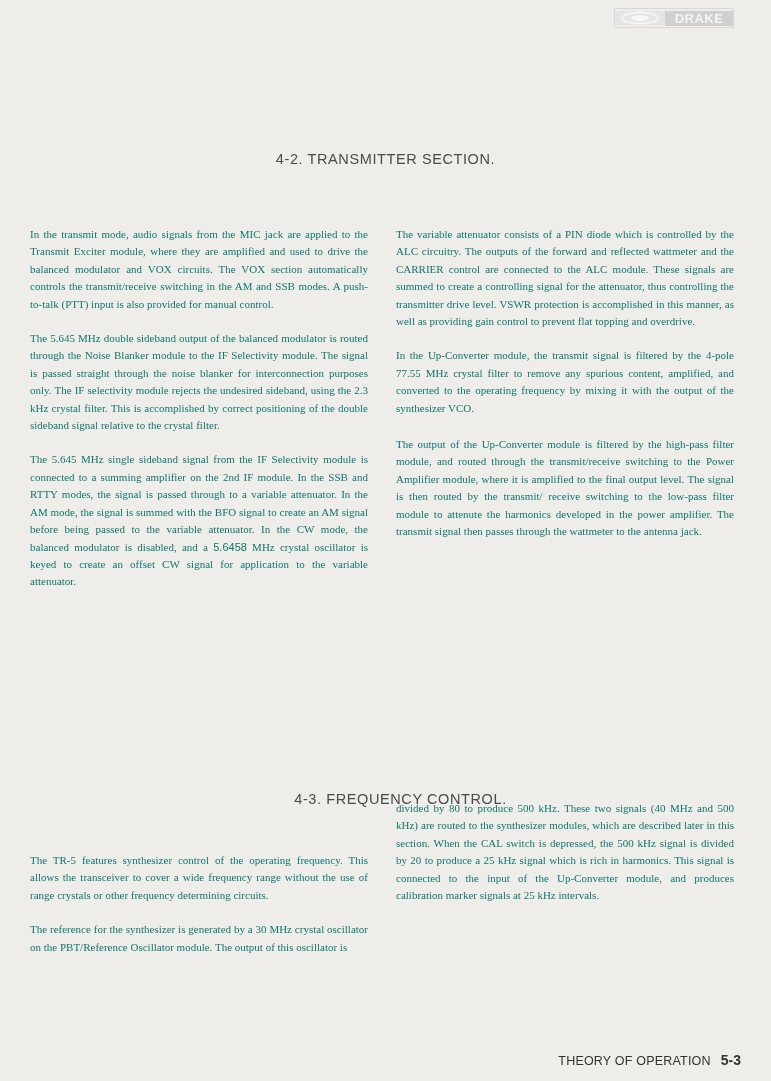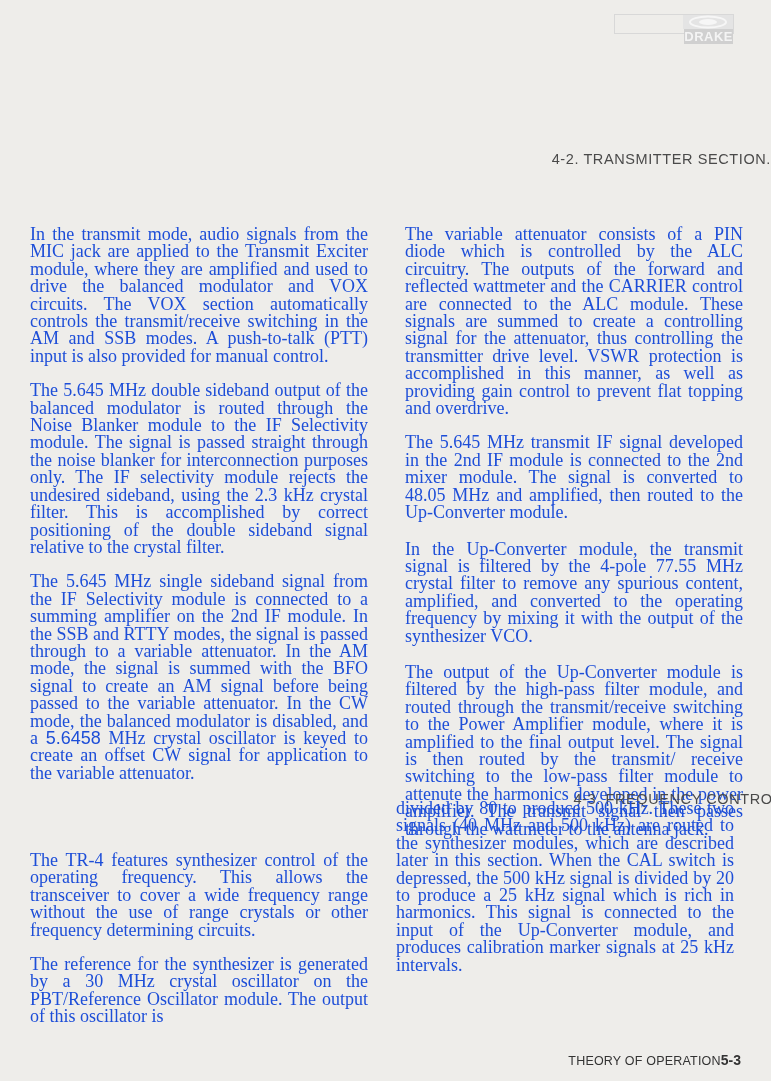--- a/index.html
+++ b/index.html
@@ -5,50 +5,49 @@
   html, body { margin: 0; padding: 0; }
   body {
     width: 771px; height: 1081px; overflow: hidden;
     background: #eeedea;
     position: relative;
     font-family: "DejaVu Serif", serif;
     color: #2a2a2a;
   }
   .page { position: absolute; inset: 0; }
   .logo {
-    position: absolute; left: 614px; top: 14px;
+    position: absolute; left: 614px; top: 8px;
     width: 118px; height: 18px;
-    display: flex; align-items: flex-end;
+    display: flex; align-items: center;
     border: 1px solid #d8d8d8;
-    flex-direction: column;
   }
   .logo-emblem {
     width: 50px; background: #e4e4e4; display: flex; align-items: center; justify-content: center;
   }
   .logo-emblem svg { display: block; }
   .logo-text {
     flex: 1; background: #d0d0d0; color: #f4f4f4;
     font-family: "Liberation Sans", sans-serif; font-size: 13px; letter-spacing: 0.5px;
     display: flex; align-items: center; justify-content: center; font-weight: bold;
   }
   .section-heading {
-    position: absolute; left: 0; width: 771px; text-align: right;
+    position: absolute; left: 0; width: 771px; text-align: center;
     font-family: "Liberation Sans", sans-serif; font-size: 14.5px; color: #4a4a4a;
     letter-spacing: 0.6px;
   }
   .col {
     position: absolute; width: 338px;
-    font-family: "Liberation Serif", serif; font-size: 18px; line-height: 17.4px;
-    text-align: justify; color: #1d4ed8;
+    font-family: "Liberation Serif", serif; font-size: 11px; line-height: 17.4px;
+    text-align: justify; color: #0f766e;
   }
   .col p { margin: 0 0 17px 0; hyphens: manual; }
   .bold-inline { font-family: "Liberation Sans", sans-serif; font-weight: normal; }
   .footer {
     position: absolute; right: 30px; top: 1052px;
-    font-family: "Liberation Sans", sans-serif; color: #333; display: flex; align-items: baseline; gap: 0;
+    font-family: "Liberation Sans", sans-serif; color: #333; display: flex; align-items: baseline; gap: 10px;
   }
   .footer-title { font-size: 12.5px; letter-spacing: 0.2px; }
   .footer-page { font-size: 14px; font-weight: bold; }
 </style>
 </head>
 <body>
 
 <div class="page">
 
   <div class="logo">
@@ -62,31 +61,30 @@
   </div>
 
   <div class="section-heading" style="top:151px;">4-2.  TRANSMITTER SECTION.</div>
 
   <div class="col" style="left:30px; top:226px;">
     <p>In the transmit mode, audio signals from the MIC jack are applied to the Transmit Exciter module, where they are amplified and used to drive the bal­anced modulator and VOX circuits. The VOX sec­tion automatically controls the transmit/receive switching in the AM and SSB modes. A push-to-talk (PTT) input is also provided for manual control.</p>
     <p>The 5.645 MHz double sideband output of the bal­anced modulator is routed through the Noise Blanker module to the IF Selectivity module. The signal is passed straight through the noise blanker for interconnection purposes only. The IF selectiv­ity module rejects the undesired sideband, using the 2.3 kHz crystal filter. This is accomplished by correct positioning of the double sideband signal relative to the crystal filter.</p>
     <p><span>The 5.645 MHz single sideband signal from the IF Selectivity module is connected to a summing am­plifier on the 2nd IF module. In the SSB and RTTY modes, the signal is passed through to a vari­able attenuator. In the AM mode, the signal is sum­med with the BFO signal to create an AM signal be­fore being passed to the variable attenuator. In the CW mode, the balanced modulator is disabled, and a </span><span class="bold-inline">5.6458</span><span> MHz crystal oscillator is keyed to create an offset CW signal for application to the variable attenuator.</span></p>
   </div>
 
-  <div class="col" style="left:405px; top:226px;">
+  <div class="col" style="left:396px; top:226px;">
     <p>The variable attenuator consists of a PIN diode which is controlled by the ALC circuitry. The out­puts of the forward and reflected wattmeter and the CARRIER control are connected to the ALC module. These signals are summed to create a con­trolling signal for the attenuator, thus controlling the transmitter drive level. VSWR protection is ac­complished in this manner, as well as providing gain control to prevent flat topping and overdrive.</p>
-    <p style="margin-bottom:19px;">The 5.645 MHz transmit IF signal developed in the 2nd IF module is connected to the 2nd mixer mod­ule. The signal is converted to 48.05 MHz and am­plified, then routed to the Up-Converter module.</p>
     <p style="margin-bottom:19px;">In the Up-Converter module, the transmit signal is filtered by the 4-pole 77.55 MHz crystal filter to remove any spurious content, amplified, and con­verted to the operating frequency by mixing it with the output of the synthesizer VCO.</p>
     <p>The output of the Up-Converter module is filtered by the high-pass filter module, and routed through the transmit/receive switching to the Power Ampli­fier module, where it is amplified to the final out­put level. The signal is then routed by the transmit/ receive switching to the low-pass filter module to attenute the harmonics developed in the power am­plifier. The transmit signal then passes through the wattmeter to the antenna jack.</p>
   </div>
 
   <div class="section-heading" style="top:791px;padding-left:15px;">4-3.  FREQUENCY CONTROL.</div>
 
   <div class="col" style="left:30px; top:852px;">
-    <p>The TR-4 features synthesizer control of the oper­ating frequency. This allows the transceiver to cover a wide frequency range without the use of range crystals or other frequency determining circuits.</p>
+    <p>The TR-5 features synthesizer control of the oper­ating frequency. This allows the transceiver to cover a wide frequency range without the use of range crystals or other frequency determining circuits.</p>
     <p>The reference for the synthesizer is generated by a 30 MHz crystal oscillator on the PBT/Reference Oscillator module. The output of this oscillator is</p>
   </div>
 
   <div class="col" style="left:396px; top:800px;">
     <p>divided by 80 to produce 500 kHz. These two sig­nals (40 MHz and 500 kHz) are routed to the syn­thesizer modules, which are described later in this section. When the CAL switch is depressed, the 500 kHz signal is divided by 20 to produce a 25 kHz signal which is rich in harmonics. This signal is connected to the input of the Up-Converter mod­ule, and produces calibration marker signals at 25 kHz intervals.</p>
   </div>
 
   <div class="footer">
     <span class="footer-title">THEORY OF OPERATION</span>
     <span class="footer-page">5-3</span>

